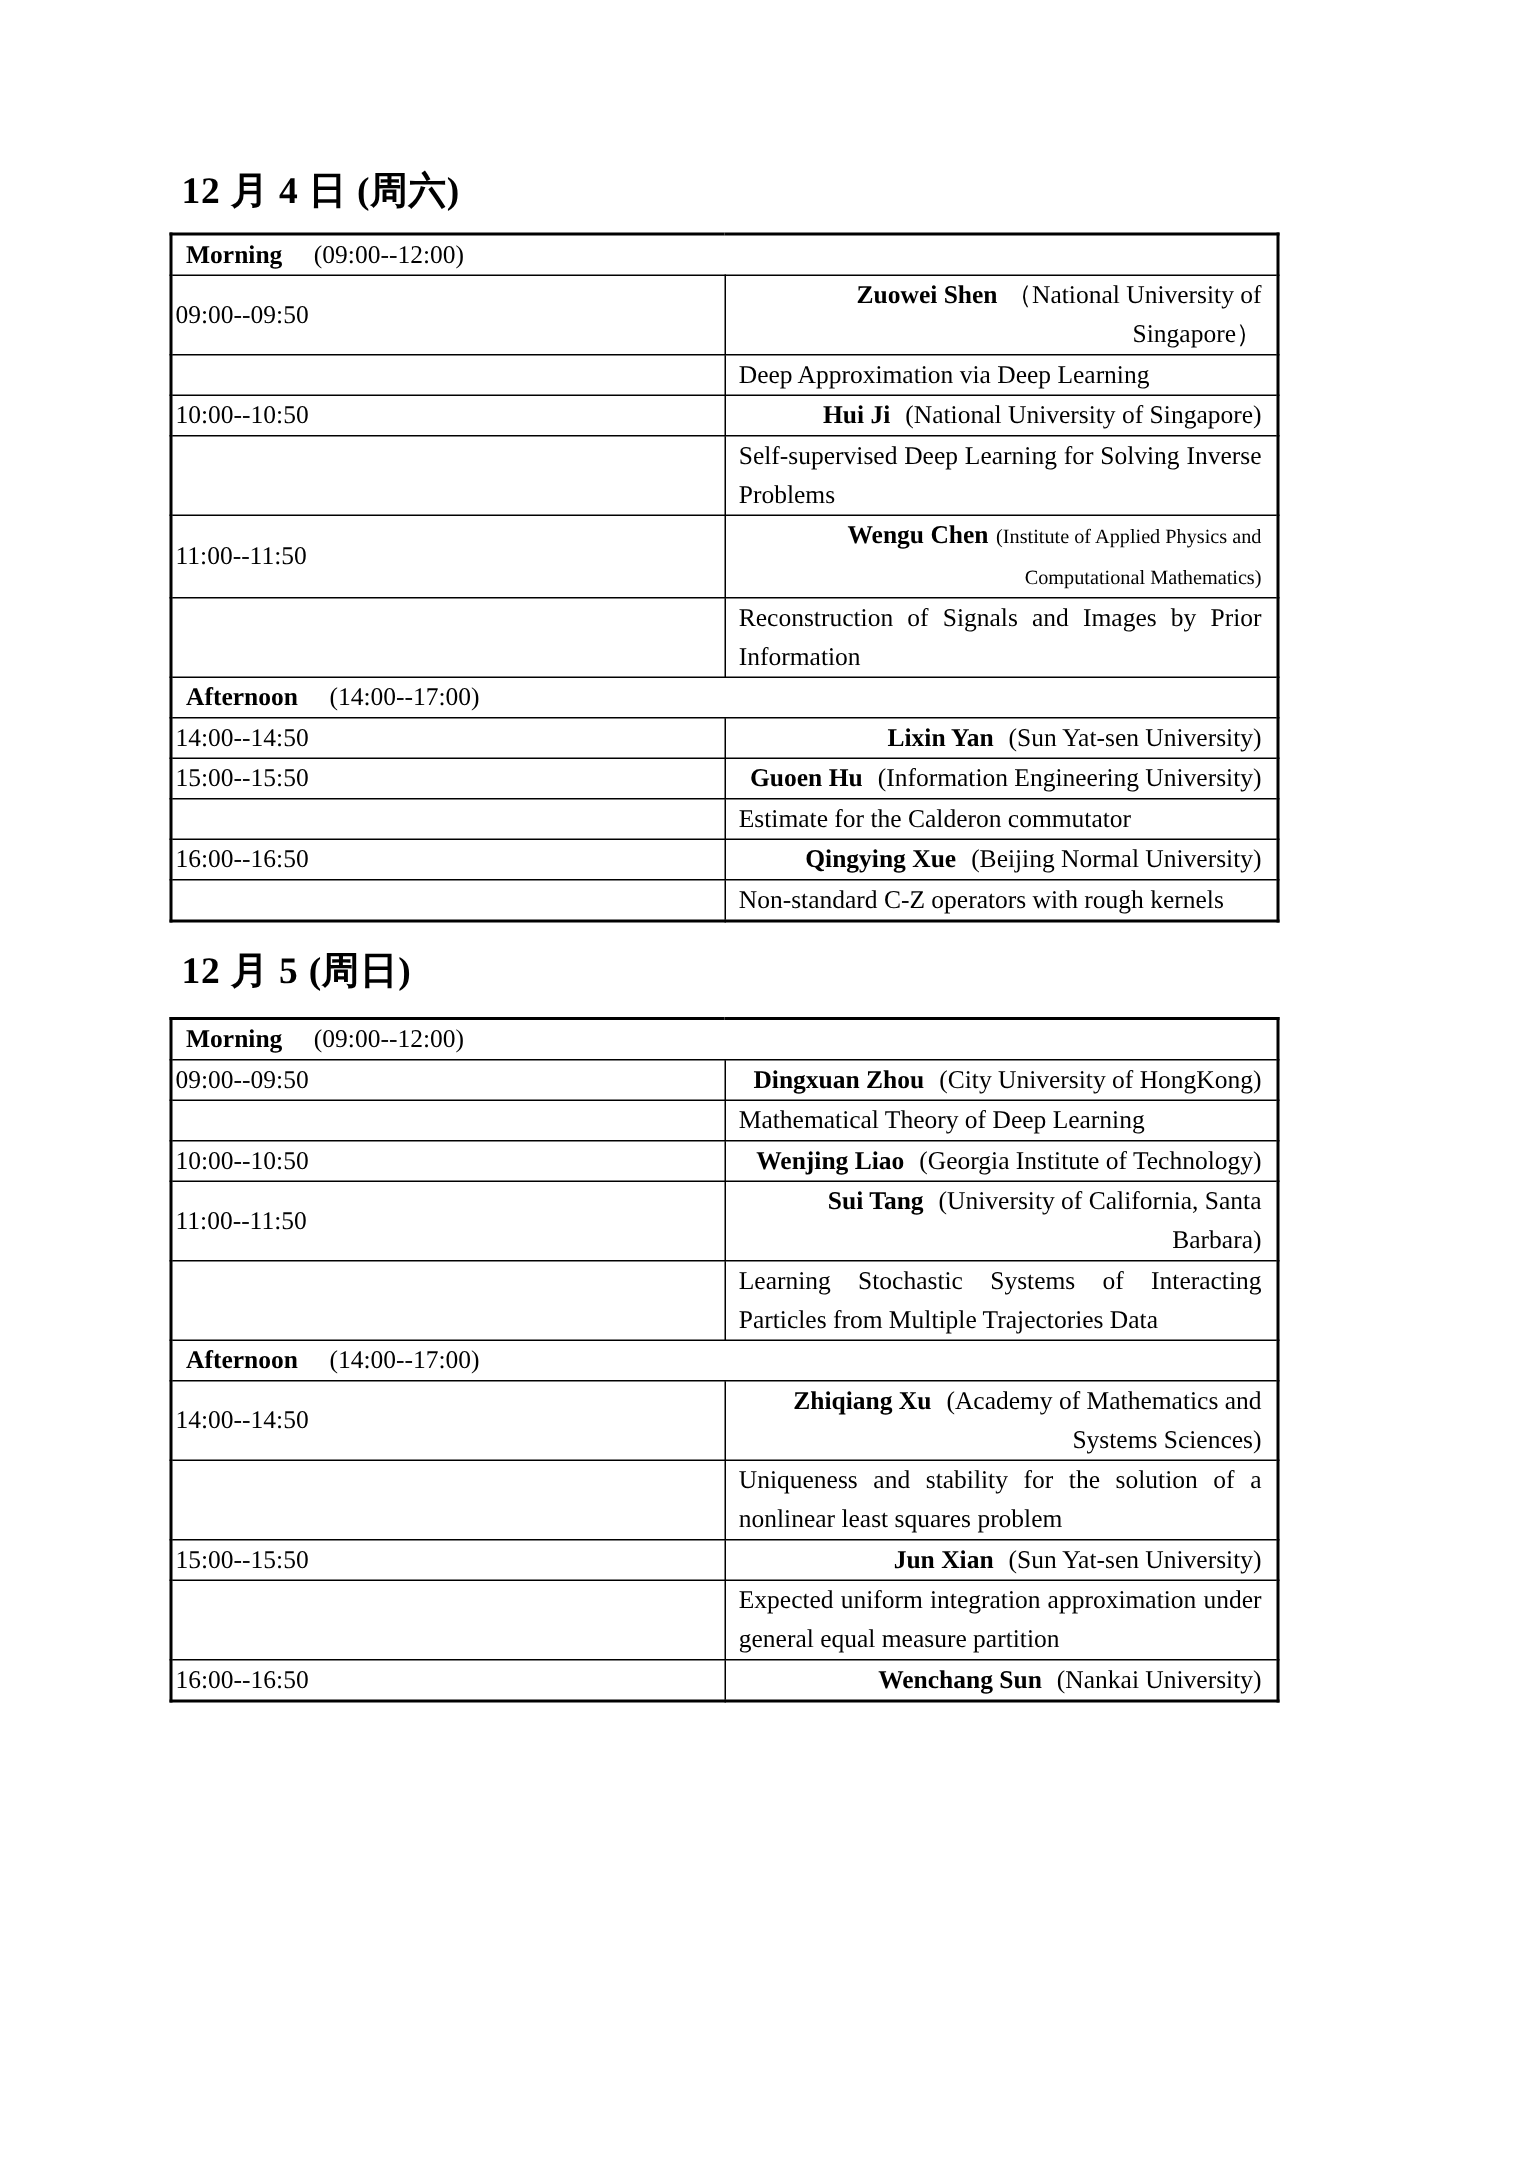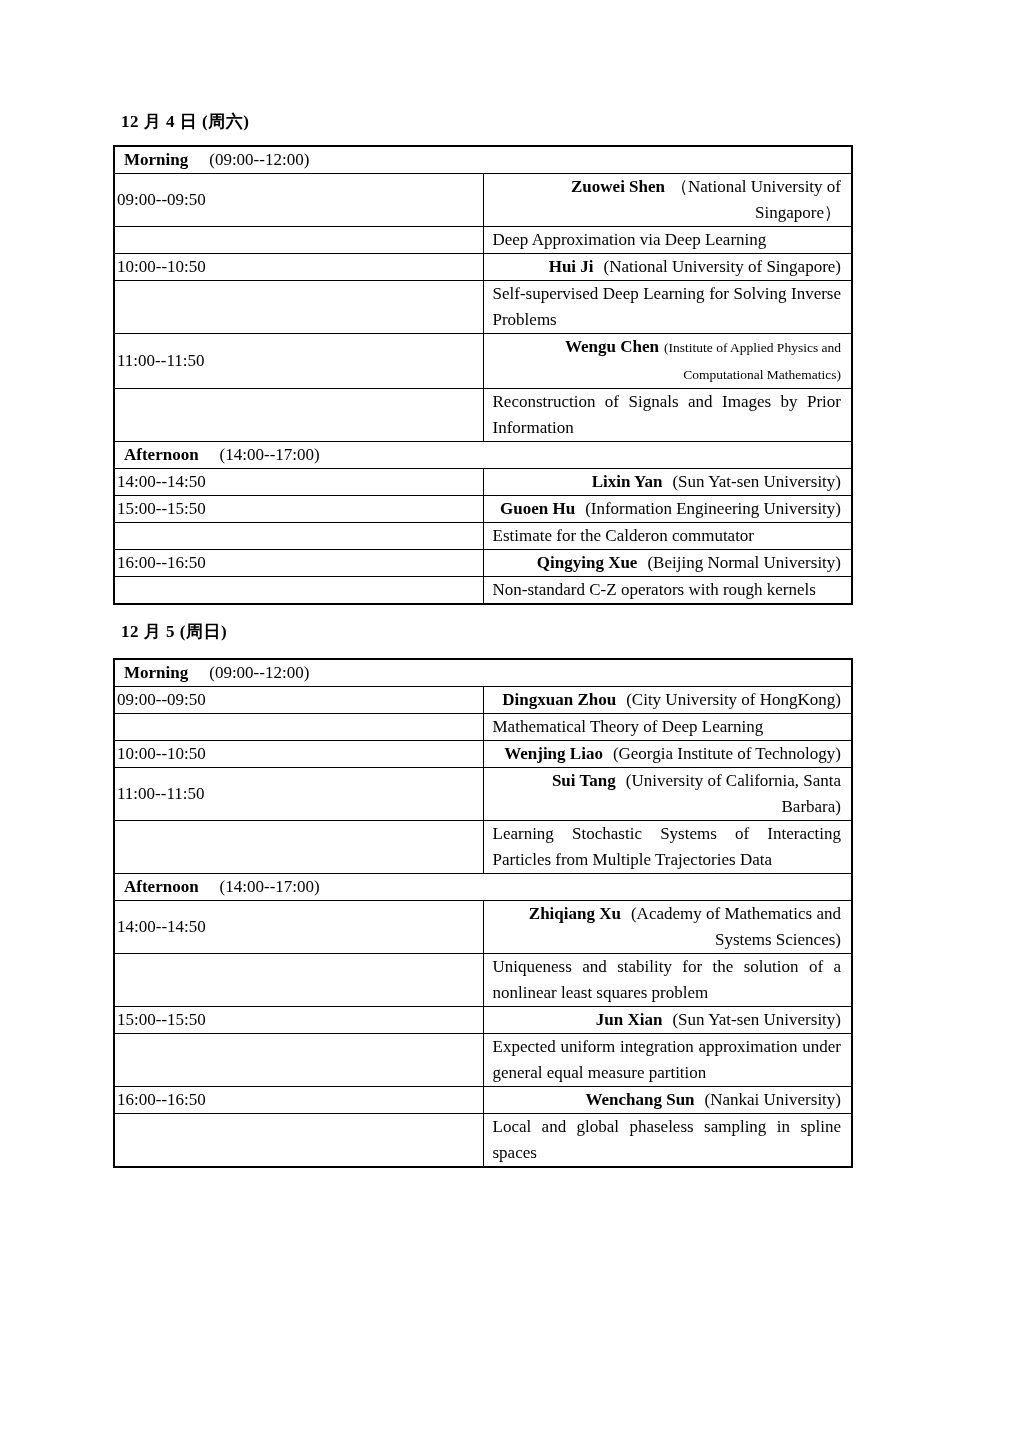--- a/index.html
+++ b/index.html
@@ -11,21 +11,21 @@
     color: #000000;
     position: relative;
   }
   .page {
     width: 1024px;
     height: 1448px;
     background: #ffffff;
     overflow: hidden;
   }
   .day-heading {
-    font-size: 17px;
+    font-size: 25px;
     font-weight: bold;
     margin-left: 121px;
     letter-spacing: 0.5px;
   }
   .day-heading.first { padding-top: 110px; margin-bottom: 12px; }
   .day-heading.second { margin-top: 15px; margin-bottom: 15px; }
   table.schedule {
     border-collapse: collapse;
     table-layout: fixed;
     width: 740px;
@@ -195,20 +195,16 @@
     <tr>
       <td class="c-time"></td>
       <td class="c-main title-cell">Expected uniform integration approximation under general equal measure partition</td>
     </tr>
     <tr>
       <td class="c-time">16:00--16:50</td>
       <td class="c-main">
         <span class="spk">Wenchang Sun</span><span class="aff">(Nankai University)</span>
       </td>
     </tr>
-    <tr>
-      <td class="c-time"></td>
-      <td class="c-main title-cell">Local and global phaseless sampling in spline spaces</td>
-    </tr>
   </tbody>
     </table>
 
 </div>
 
 </body></html>

